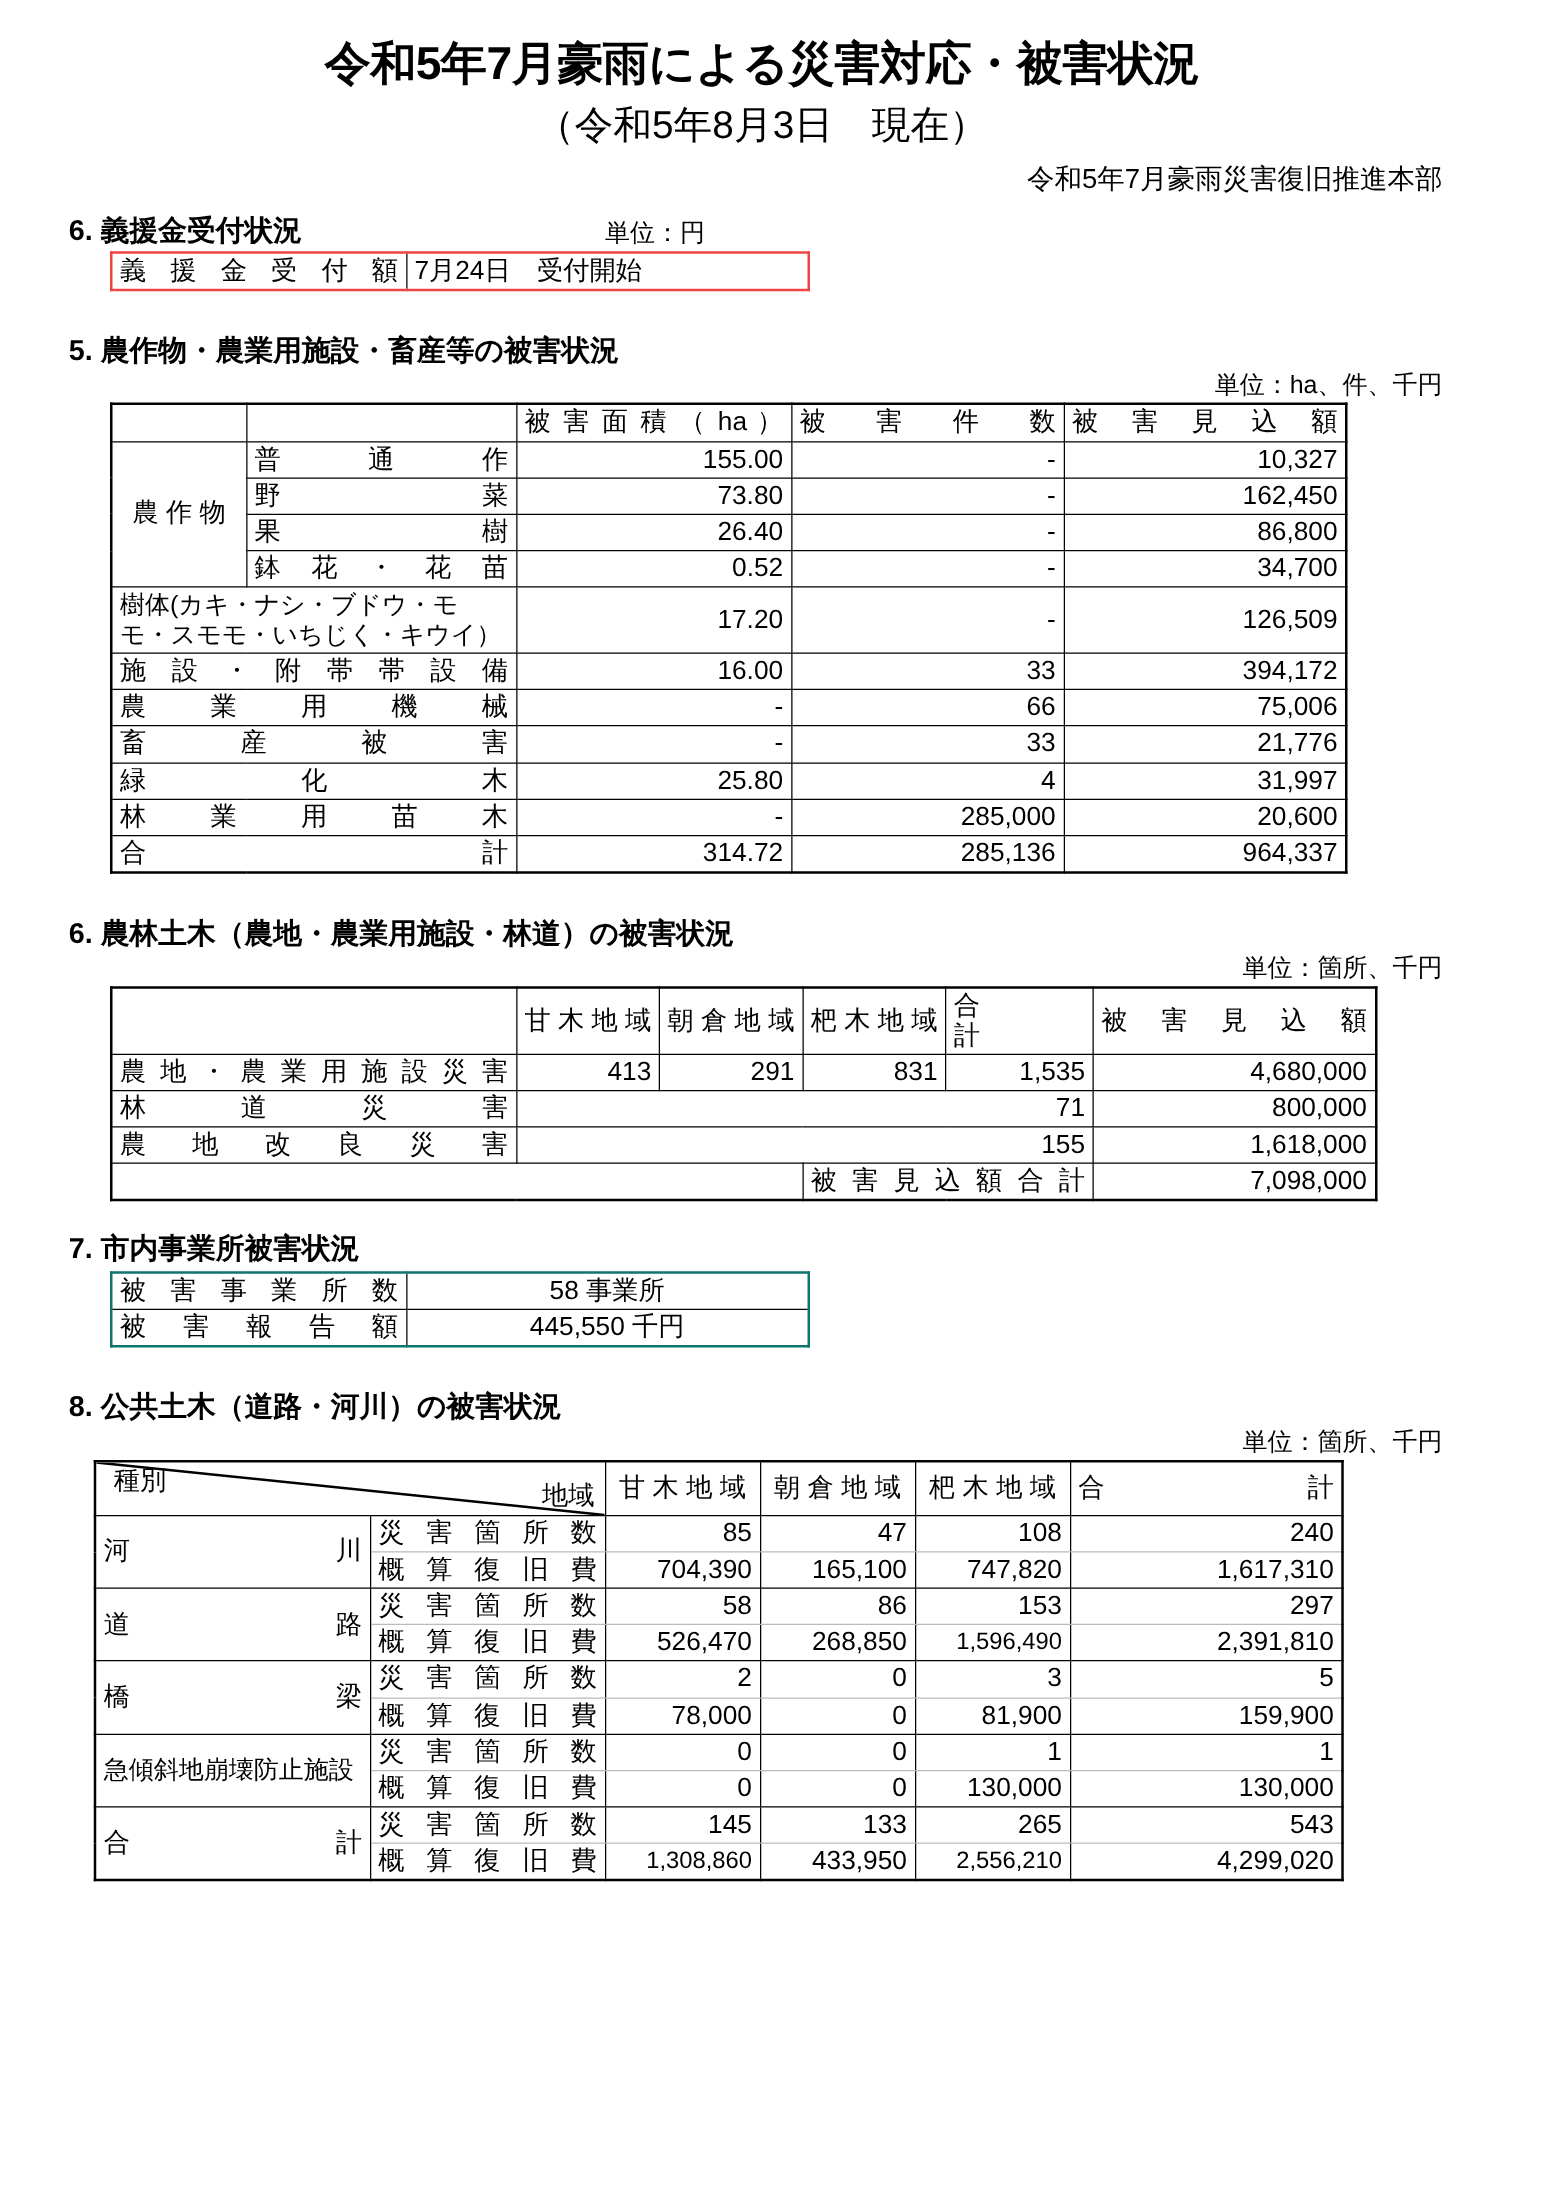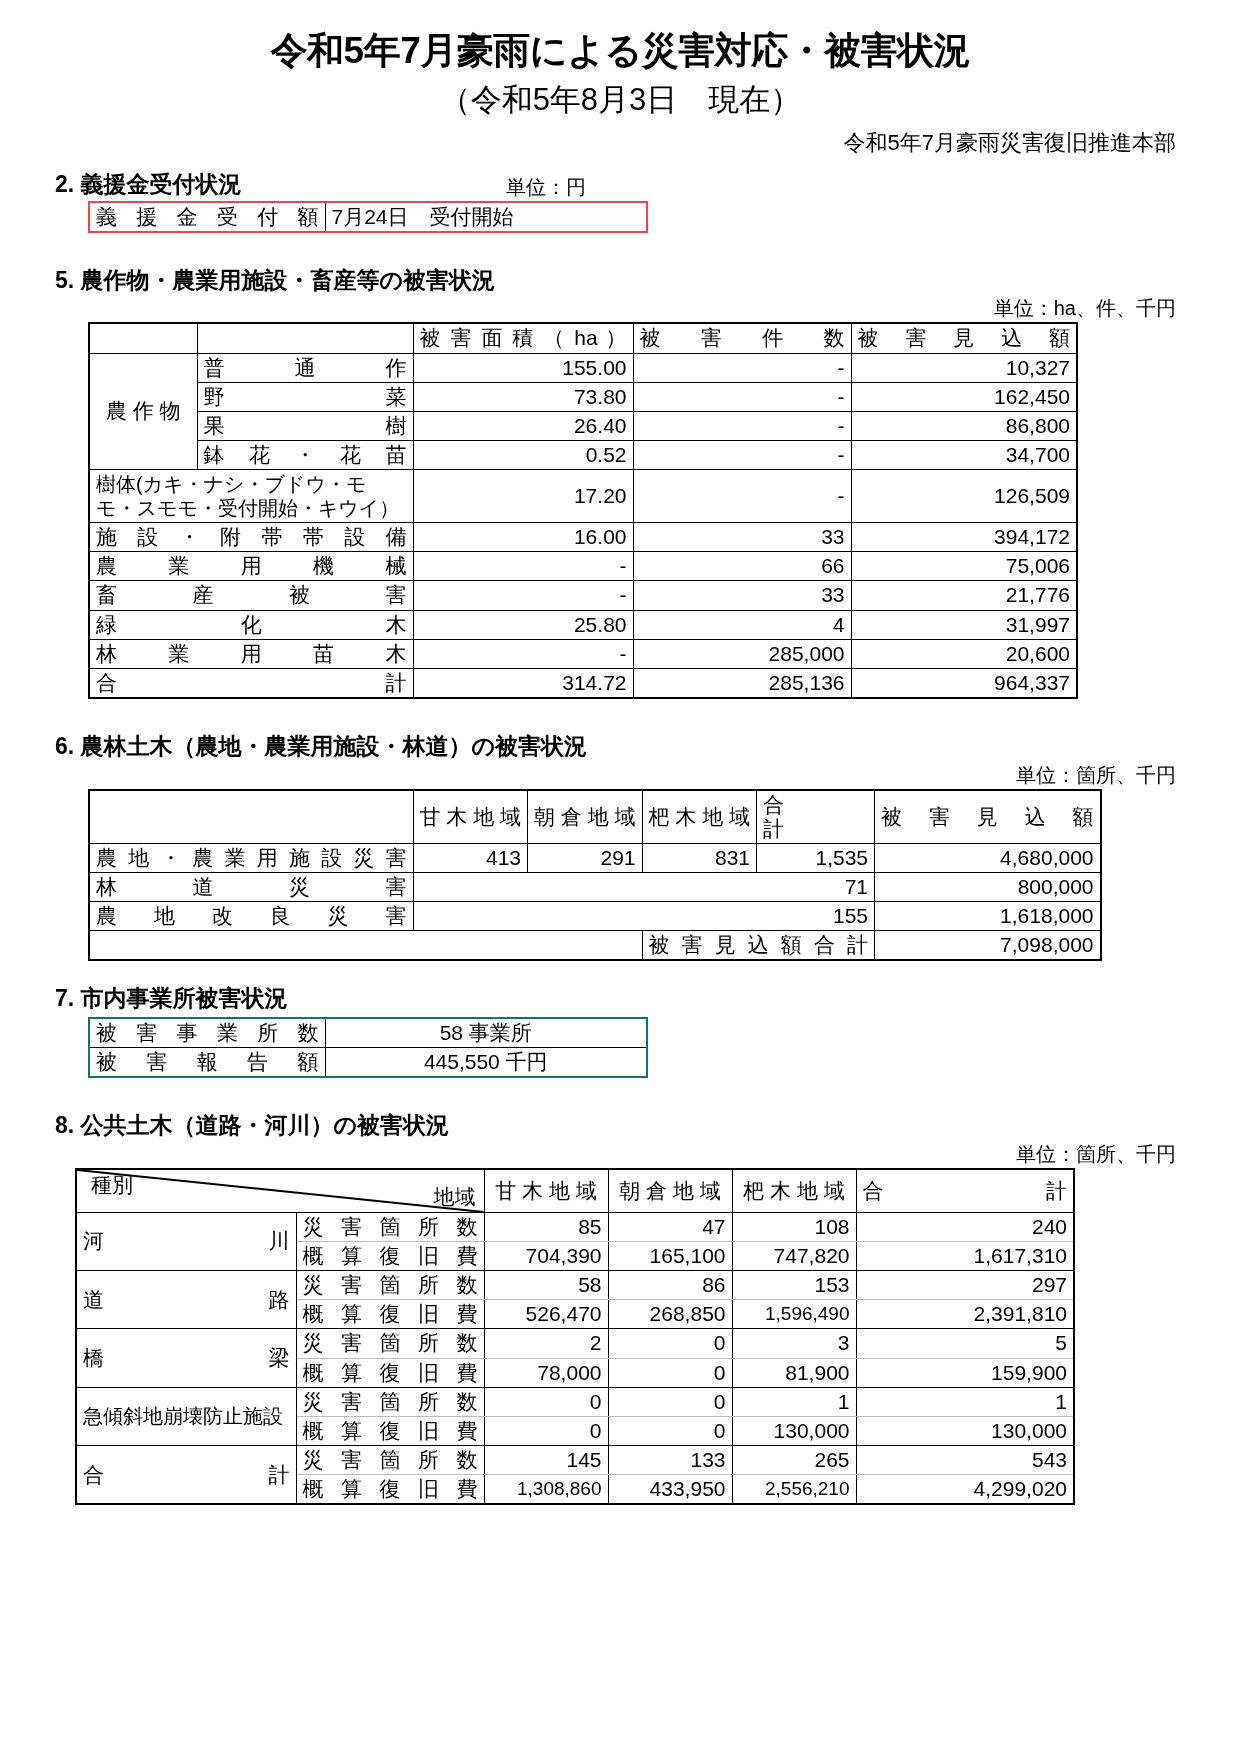--- a/index.html
+++ b/index.html
@@ -12,21 +12,21 @@
     height: 1755px;
     font-family: "Liberation Sans", "DejaVu Sans", sans-serif;
     color: #000000;
     position: relative;
     overflow: hidden;
   }
   .page {
     width: 1241px;
     height: 1755px;
     box-sizing: border-box;
-    padding: 18px 55px 0 55px;
+    padding: 18px 77px 0 55px;
     position: relative;
   }
 
   
   .doc-title {
     text-align: center;
     font-size: 37px;
     font-weight: bold;
     letter-spacing: -0.5px;
     margin: 10px 0 0 0;
@@ -141,21 +141,21 @@
 <body>
 
 <div class="page">
 
   <div class="doc-title">令和5年7月豪雨による災害対応・被害状況</div>
   <div class="doc-subtitle">（令和5年8月3日　現在）</div>
   <div class="doc-org">令和5年7月豪雨災害復旧推進本部</div>
 
   <div class="block">
     <div class="sec-row" style="margin-top:14px;">
-      <div class="sec-head">2. 義援金受付状況</div>
+      <div class="sec-head">6. 義援金受付状況</div>
       <div class="unit" style="margin-right:600px;">単位：円</div>
     </div>
     <table id="t-donation">
       <colgroup>
           <col style="width:236px">
           <col style="width:322px">
         </colgroup>
       <tbody>
         <tr>
           <td class="lbl-just">義 援 金 受 付 額</td>
@@ -207,21 +207,21 @@
           <td class="num">86,800</td>
         </tr>
         <tr>
           <td class="lbl-just">鉢 花 ・ 花 苗</td>
           <td class="num">0.52</td>
           <td class="num">-</td>
           <td class="num">34,700</td>
         </tr>
 
         <tr>
-          <td colspan="2" class="lbl-plain" style="font-size:20px;line-height:1.2;">樹体(カキ・ナシ・ブドウ・モモ・スモモ・受付開始・キウイ）</td>
+          <td colspan="2" class="lbl-plain" style="font-size:20px;line-height:1.2;">樹体(カキ・ナシ・ブドウ・モモ・スモモ・いちじく・キウイ）</td>
           <td class="num">17.20</td>
           <td class="num">-</td>
           <td class="num">126,509</td>
         </tr>
         <tr>
           <td colspan="2" class="lbl-just">施 設 ・ 附 帯 帯 設 備</td>
           <td class="num">16.00</td>
           <td class="num">33</td>
           <td class="num">394,172</td>
         </tr>

